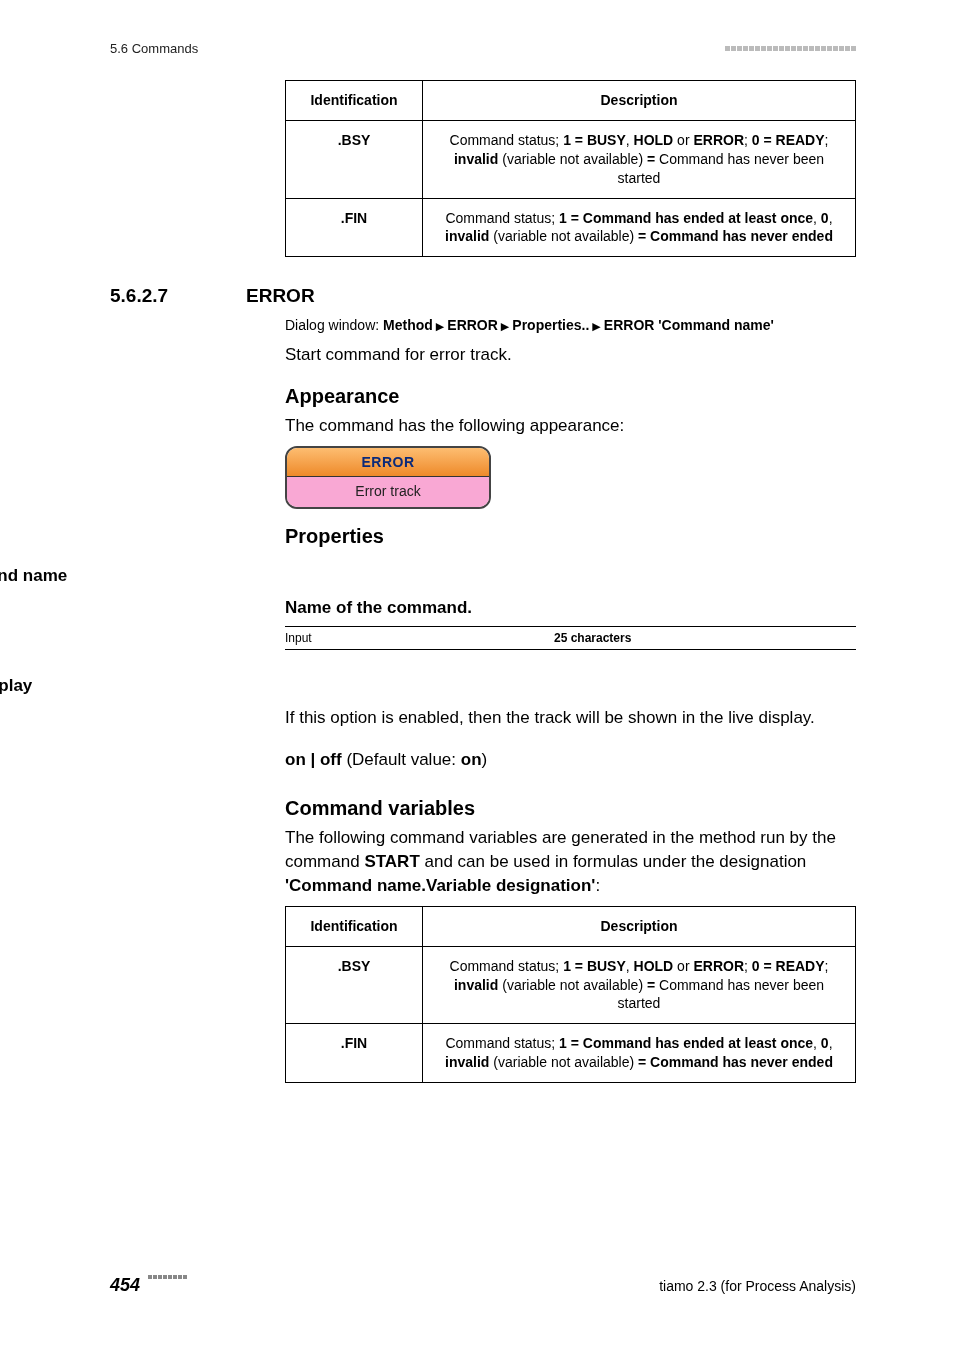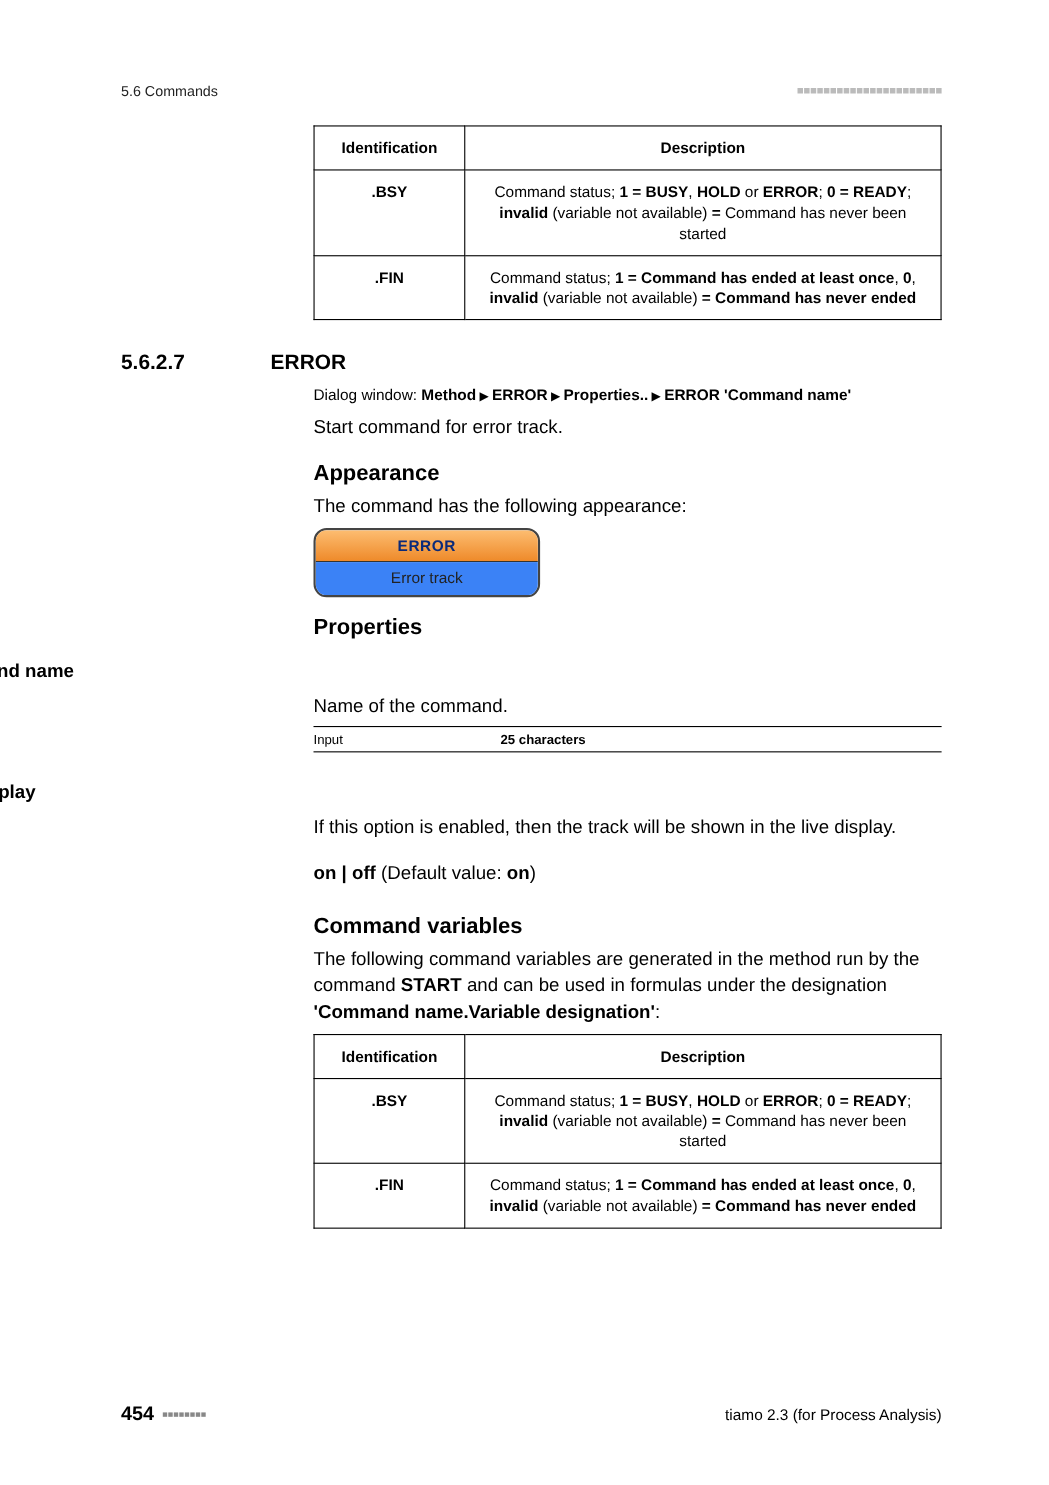--- a/index.html
+++ b/index.html
@@ -9,21 +9,21 @@
     background: #fff;
     font-family: "Segoe UI", "Helvetica Neue", Arial, sans-serif;
     color: #000;
     width: 954px;
   }
   .page {
     width: 954px;
     height: 1350px;
     position: relative;
     box-sizing: border-box;
-    padding: 75px 98px 0 110px;
+    padding: 41px 98px 0 110px;
   }
   .runhead {
     display: flex;
     justify-content: space-between;
     align-items: center;
     font-size: 13px;
     color: #333;
     margin-bottom: 24px;
   }
   .runhead-left { font-weight: 400; color: #222; }
@@ -86,21 +86,21 @@
     color: #0a2a7a;
     font-weight: 700;
     text-align: center;
     font-size: 14px;
     padding: 6px 0;
     letter-spacing: 0.5px;
     border-bottom: 1px solid #333;
     font-family: Arial, sans-serif;
   }
   .error-bottom {
-    background: #3b82f6;
+    background: #f9a8d4;
     text-align: center;
     font-size: 14px;
     padding: 6px 0 8px 0;
     color: #222;
     font-family: Arial, sans-serif;
   }
   .param-label {
     font-weight: 700;
     font-size: 17px;
     margin: 18px 0 10px 0;
@@ -110,32 +110,32 @@
     margin-left: -175px;
   }
   .inputline {
     margin-top: 4px;
     border-top: 1px solid #000;
     border-bottom: 1px solid #000;
   }
   .inputline table { width: 78%; border-collapse: collapse; }
   .inputline td { font-size: 12px; padding: 4px 0; }
   .inputline td.l { width: 170px; }
-  .inputline td.c { font-weight: 700; text-align: left; }
+  .inputline td.c { font-weight: 700; text-align: center; }
   .footer {
     position: absolute;
     bottom: 54px;
     left: 110px;
     right: 98px;
     display: flex;
     justify-content: space-between;
     align-items: center;
     font-size: 14px;
   }
-  .footer-left { display: flex; align-items: center; gap: 8px; }
+  .footer-left { display: flex; align-items: flex-start; gap: 8px; font-style: italic; }
   .page-num { font-weight: 800; font-size: 18px; }
   .footer-right { font-size: 14px; }
 </style>
 </head>
 <body>
 
 <div class="page">
 
   <div class="runhead">
     <span class="runhead-left">5.6 Commands</span>
@@ -205,21 +205,21 @@
     <div class="error-widget">
       <div class="error-top">ERROR</div>
       <div class="error-bottom">Error track</div>
     </div>
 
     <div class="subhead">Properties</div>
   </div>
 
   <div class="param-label outdent">Command name</div>
   <div class="content">
-    <p class="body-text" style="margin:0 0 6px 0;">Name of the command.</p>
+    <p class="body-text" style="margin:0 0 6px 0;font-weight:bold;">Name of the command.</p>
     <div class="inputline">
       <table>
           <tbody>
             <tr>
         <td class="l">Input</td>
         <td class="c">25 characters</td>
       </tr>
           </tbody>
         </table>
     </div>

